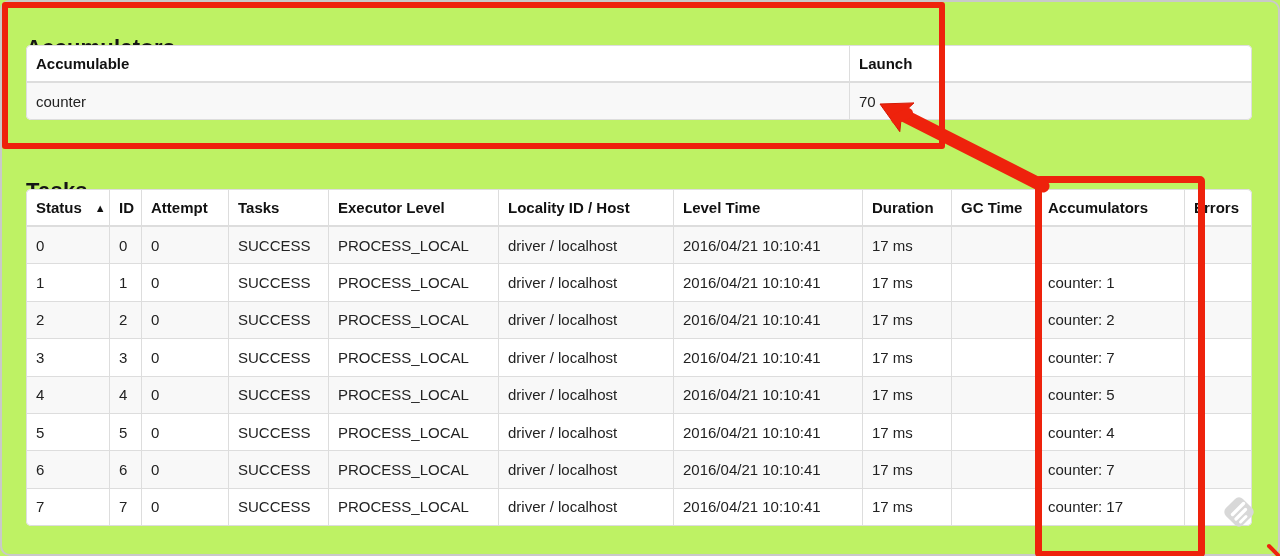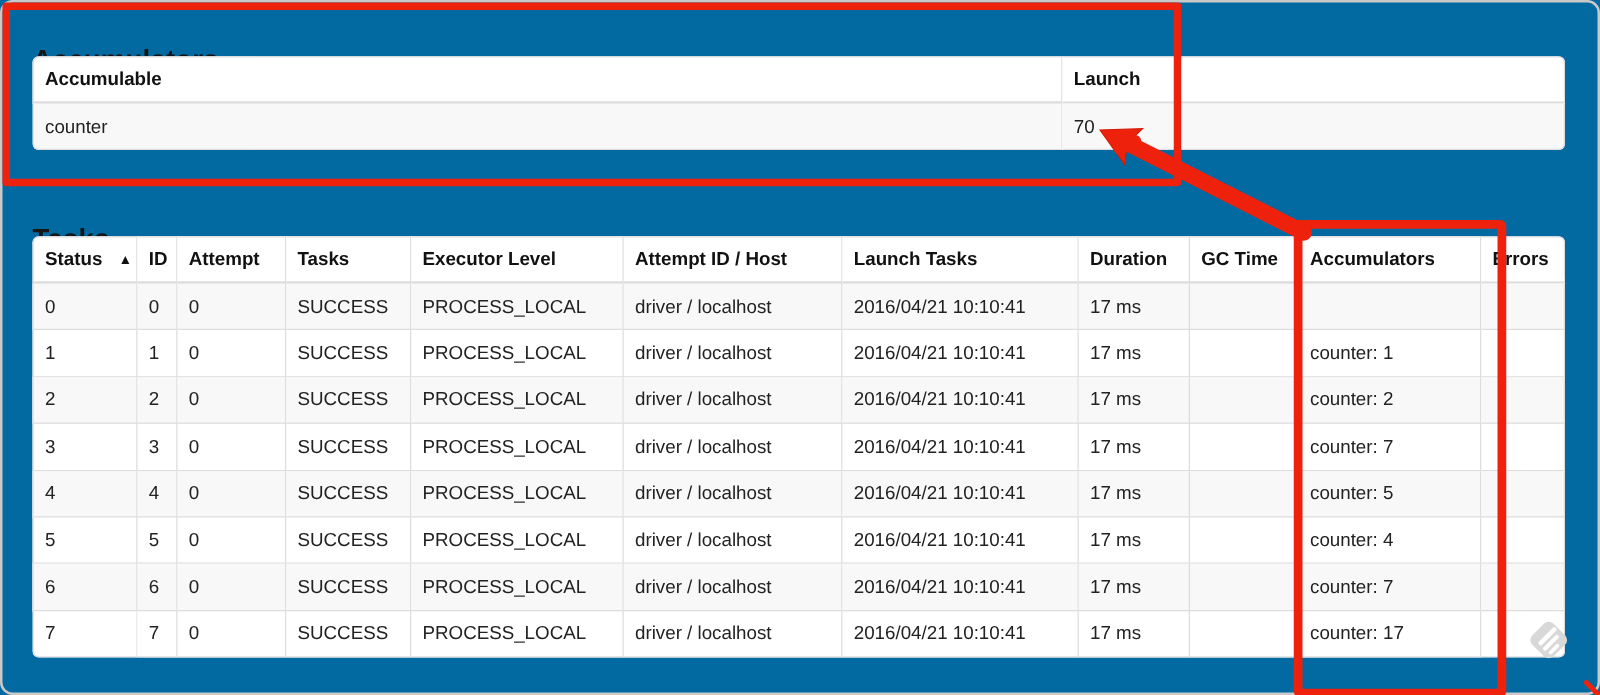--- a/index.html
+++ b/index.html
@@ -1,17 +1,17 @@
 <!DOCTYPE html>
 <html><head>
 <meta charset="utf-8">
 <style>
   html,body{margin:0;padding:0;background:#ffffff;}
   .page{
-    position:relative;width:1280px;height:556px;background:#0369a1;
+    position:relative;width:1280px;height:556px;background:#bef264;
     font-family:"Liberation Sans",sans-serif;color:#222;overflow:hidden;
   }
   .frame{
     position:absolute;inset:0;border:2px solid #c9c9c9;border-radius:10px;
     pointer-events:none;z-index:3;
   }
   .heading{
     position:absolute;left:26px;font-size:22px;font-weight:bold;color:#151515;
     line-height:30px;letter-spacing:.2px;z-index:1;
   }
@@ -89,22 +89,22 @@
       <col style="width:146px">
         <col style="width:67px">
     </colgroup>
     <thead>
       <tr>
         <th><span>Status</span><span class="sort-icon">▲</span></th>
         <th>ID</th>
         <th>Attempt</th>
         <th>Tasks</th>
         <th>Executor Level</th>
-        <th>Attempt ID / Host</th>
-        <th>Launch Tasks</th>
+        <th>Locality ID / Host</th>
+        <th>Level Time</th>
         <th>Duration</th>
         <th>GC Time</th>
         <th>Accumulators</th>
         <th>Errors</th>
       </tr>
     </thead>
     <tbody>
         <tr>
           <td>0</td>
           <td>0</td>

